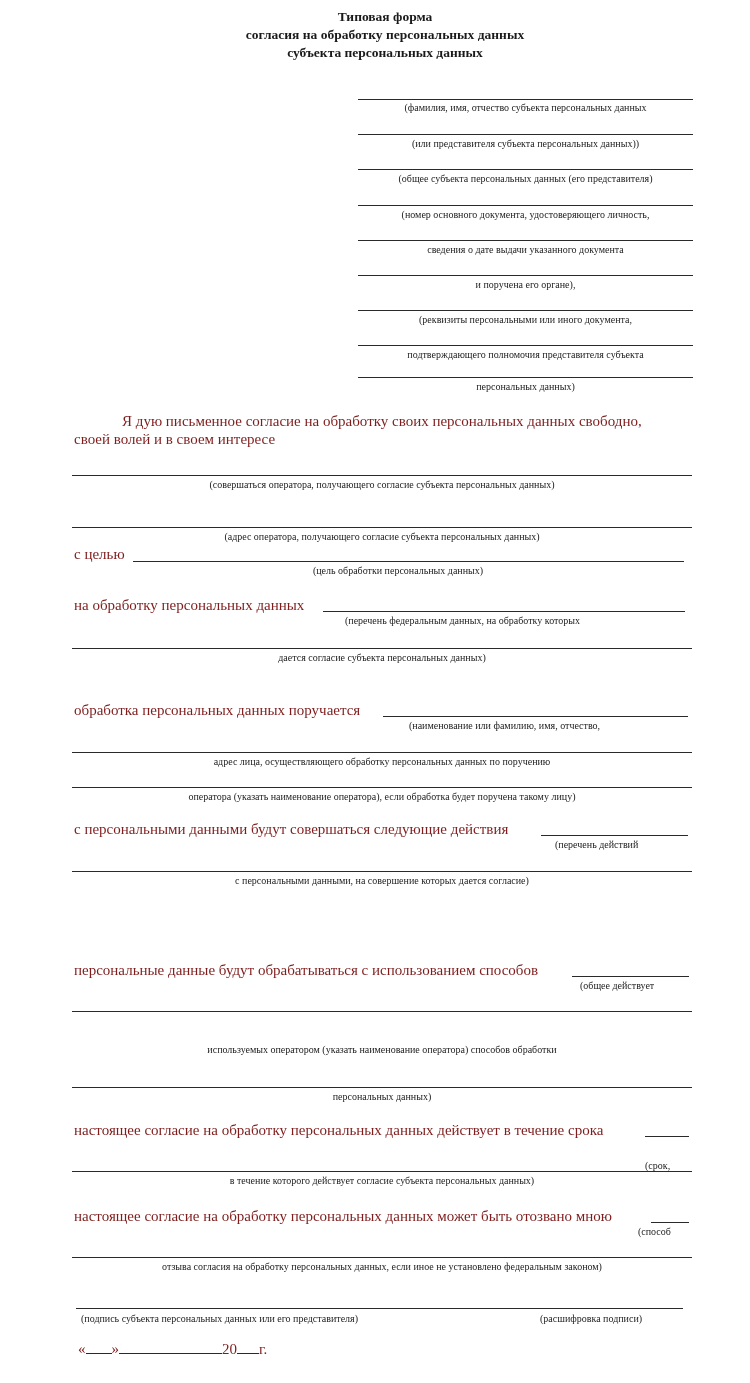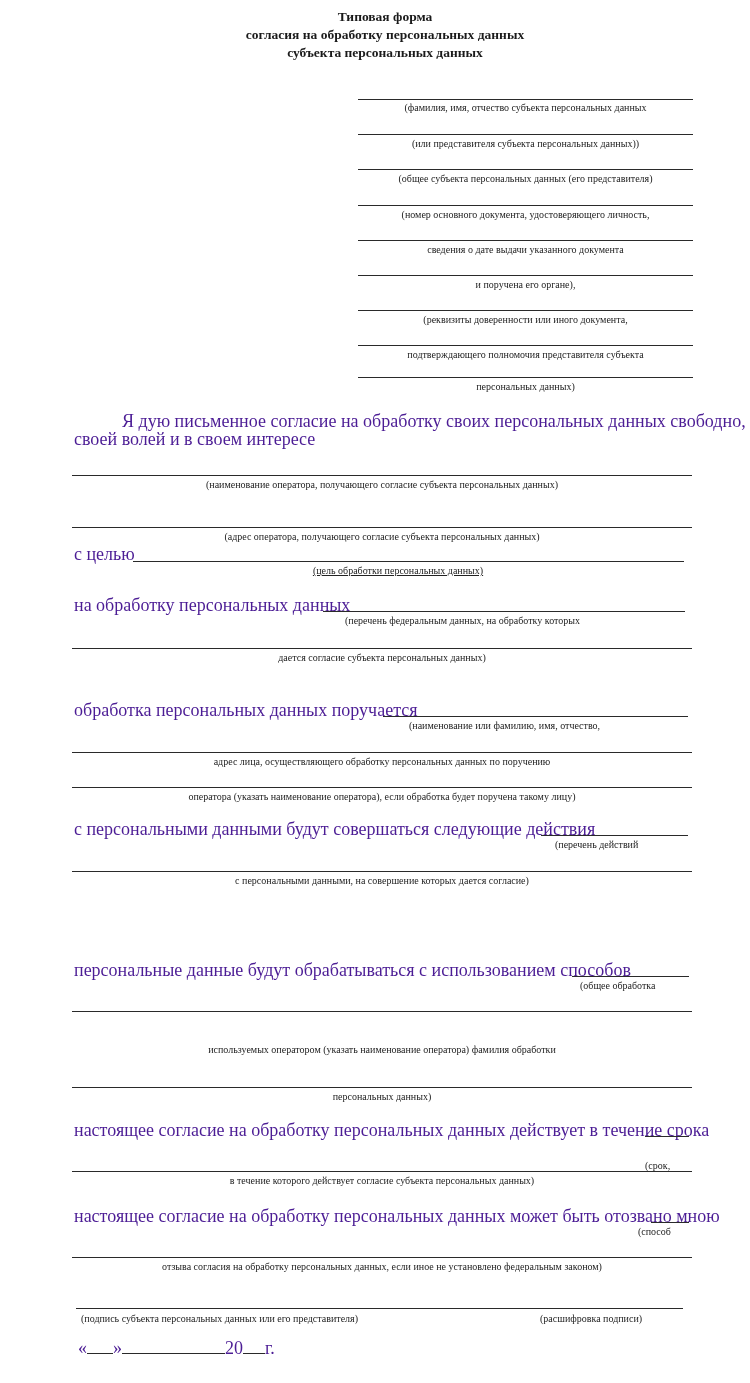--- a/index.html
+++ b/index.html
@@ -31,24 +31,24 @@
     .cap {
       position: absolute;
       font-size: 10px;
       line-height: 14px;
       white-space: nowrap;
       color: #222;
     }
     .cap.center { text-align: center; }
     .body-text {
       position: absolute;
-      font-size: 18px;
+      font-size: 15px;
       line-height: 18px;
       white-space: nowrap;
-      color: #4c1d95;
+      color: #7f1d1d;
     }
     .blank {
       display: inline-block;
       border-bottom: 1.3px solid #2a2a2a;
       height: 14px;
       vertical-align: baseline;
     }
     .field { cursor: text; }
   </style>
 </head>
@@ -71,41 +71,41 @@
   <div class="hline field" style="left:358px; width:335px; top:205px;"></div>
   <div class="cap center" style="left:358px; width:335px; top:208px;">(номер  основного документа, удостоверяющего личность,</div>
 
   <div class="hline field" style="left:358px; width:335px; top:240px;"></div>
   <div class="cap center" style="left:358px; width:335px; top:243px;">сведения о дате выдачи указанного документа</div>
 
   <div class="hline field" style="left:358px; width:335px; top:275px;"></div>
   <div class="cap center" style="left:358px; width:335px; top:278px;">и поручена его органе),</div>
 
   <div class="hline field" style="left:358px; width:335px; top:310px;"></div>
-  <div class="cap center" style="left:358px; width:335px; top:313px;">(реквизиты доверенности или иного документа,</div>
+  <div class="cap center" style="left:358px; width:335px; top:313px;">(реквизиты персональными или иного документа,</div>
 
   <div class="hline field" style="left:358px; width:335px; top:345px;"></div>
   <div class="cap center" style="left:358px; width:335px; top:348px;">подтверждающего полномочия представителя субъекта</div>
 
   <div class="hline field" style="left:358px; width:335px; top:377px;"></div>
   <div class="cap center" style="left:358px; width:335px; top:380px;">персональных данных)</div>
 </div>
 
 <div class="body-text" style="left:122px; top:412px;">Я дую письменное согласие на обработку своих персональных данных свободно,</div>
 <div class="body-text" style="left:74px; top:430px;">своей волей и в своем интересе</div>
 
 <div class="hline field" style="left:72px; width:620px; top:475px;"></div>
-<div class="cap center" style="left:72px; width:620px; top:478px;">(наименование оператора, получающего согласие субъекта персональных данных)</div>
+<div class="cap center" style="left:72px; width:620px; top:478px;">(совершаться оператора, получающего согласие субъекта персональных данных)</div>
 
 <div class="hline field" style="left:72px; width:620px; top:527px;"></div>
 <div class="cap center" style="left:72px; width:620px; top:530px;">(адрес оператора, получающего согласие субъекта персональных данных)</div>
 
 <div class="body-text" style="left:74px; top:545px;">с целью</div>
 <div class="hline field" style="left:133px; width:551px; top:561px;"></div>
-<div class="cap center" style="left:133px; width:530px; top:564px;text-decoration:underline;">(цель обработки персональных данных)</div>
+<div class="cap center" style="left:133px; width:530px; top:564px;">(цель обработки персональных данных)</div>
 
 <div class="body-text" style="left:74px; top:596px;">на обработку персональных данных</div>
 <div class="hline field" style="left:323px; width:362px; top:611px;"></div>
 <div class="cap" style="left:345px; top:614px;">(перечень федеральным данных, на обработку которых</div>
 <div class="hline field" style="left:72px; width:620px; top:648px;"></div>
 <div class="cap center" style="left:72px; width:620px; top:651px;">дается согласие субъекта персональных данных)</div>
 
 <div class="body-text" style="left:74px; top:701px;">обработка персональных данных поручается</div>
 <div class="hline field" style="left:383px; width:305px; top:716px;"></div>
 <div class="cap" style="left:409px; top:719px;">(наименование или фамилию, имя,  отчество,</div>
@@ -115,23 +115,23 @@
 <div class="cap center" style="left:72px; width:620px; top:790px;">оператора (указать наименование оператора), если обработка будет поручена такому лицу)</div>
 
 <div class="body-text" style="left:74px; top:820px;">с персональными данными будут совершаться следующие действия</div>
 <div class="hline field" style="left:541px; width:147px; top:835px;"></div>
 <div class="cap" style="left:555px; top:838px;">(перечень действий</div>
 <div class="hline field" style="left:72px; width:620px; top:871px;"></div>
 <div class="cap center" style="left:72px; width:620px; top:874px;">с персональными данными, на совершение которых дается согласие)</div>
 
 <div class="body-text" style="left:74px; top:961px;">персональные данные будут обрабатываться с использованием способов</div>
 <div class="hline field" style="left:572px; width:117px; top:976px;"></div>
-<div class="cap" style="left:580px; top:979px;">(общее обработка</div>
+<div class="cap" style="left:580px; top:979px;">(общее действует</div>
 <div class="hline field" style="left:72px; width:620px; top:1011px;"></div>
-<div class="cap center" style="left:72px; width:620px; top:1043px;">используемых оператором (указать наименование оператора) фамилия обработки</div>
+<div class="cap center" style="left:72px; width:620px; top:1043px;">используемых оператором (указать наименование оператора) способов обработки</div>
 <div class="hline field" style="left:72px; width:620px; top:1087px;"></div>
 <div class="cap center" style="left:72px; width:620px; top:1090px;">персональных данных)</div>
 
 <div class="body-text" style="left:74px; top:1121px;">настоящее согласие на обработку персональных данных действует в течение срока</div>
 <div class="hline field" style="left:645px; width:44px; top:1136px;"></div>
 <div class="cap" style="left:645px; top:1139px;margin-top:20px;">(срок,</div>
 <div class="hline field" style="left:72px; width:620px; top:1171px;"></div>
 <div class="cap center" style="left:72px; width:620px; top:1174px;">в течение которого действует согласие субъекта персональных данных)</div>
 
 <div class="body-text" style="left:74px; top:1207px;">настоящее согласие на обработку персональных данных может быть отозвано мною</div>

